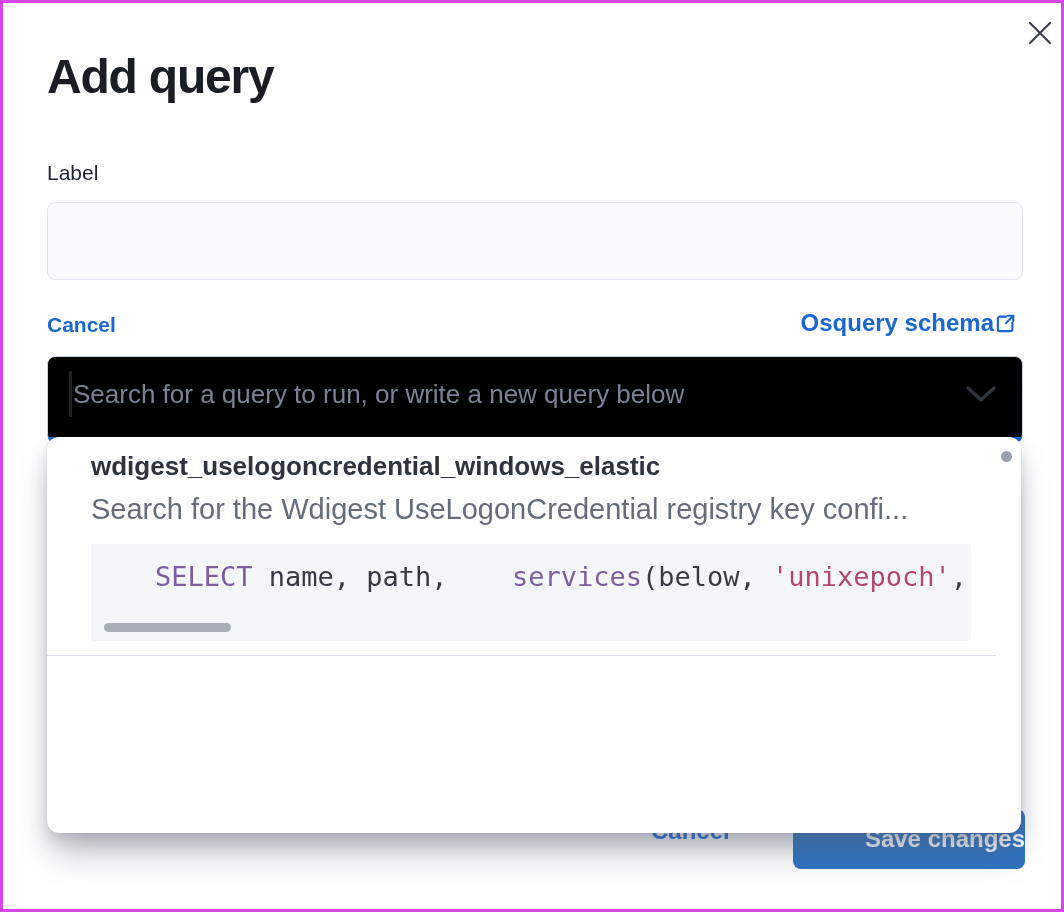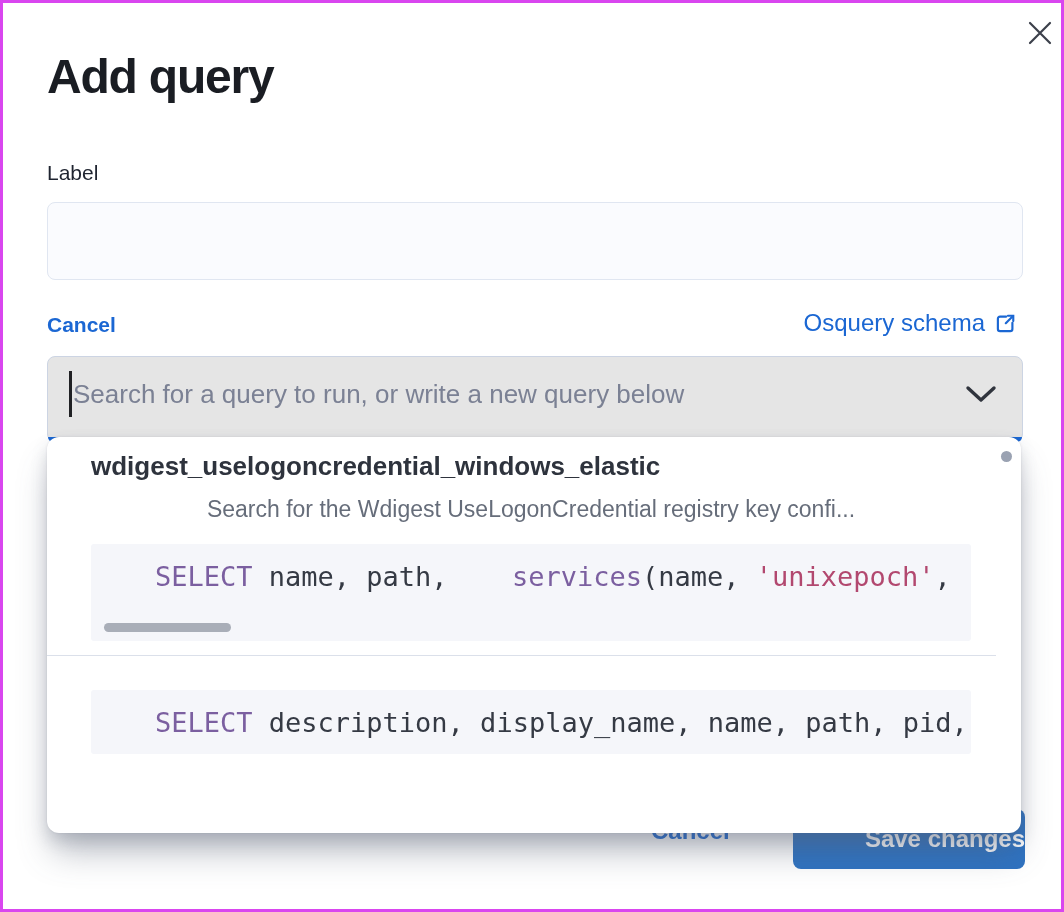--- a/index.html
+++ b/index.html
@@ -44,28 +44,28 @@
     font-size:26px;padding:0 20px;color:#343741;outline:none;
     font-family:"Liberation Sans","DejaVu Sans",sans-serif;
   }
   
   .query-label{
     position:absolute;left:44px;top:310px;
     font-size:21px;font-weight:700;color:var(--accent_blue);
   }
   .schema-link{
     position:absolute;right:44px;top:306px;
-    display:flex;align-items:center;gap:9px;
-    font-size:24px;font-weight:400;color:var(--accent_blue);
+    display:flex;align-items:center;
+    font-size:24px;font-weight:700;color:var(--accent_blue);
     text-decoration:none;cursor:pointer;
   }
   
   .combobox{
     position:absolute;left:44px;top:353px;width:976px;height:86px;
-    background:#e5e5e5;border:1px solid #ccd4e3;border-radius:8px;
+    background:#000000;border:1px solid #ccd4e3;border-radius:8px;
     z-index:20;cursor:text;
   }
   .combobox::after{
     content:"";position:absolute;left:0;right:0;bottom:-1px;height:5px;
     background:var(--accent_blue);border-radius:0 0 7px 7px;
   }
   .caret{
     position:absolute;left:21px;top:14px;width:3px;height:46px;background:#202124;
   }
   .combo-placeholder{
@@ -86,21 +86,21 @@
   .scroll-dot{
     position:absolute;right:9px;top:14px;width:11px;height:11px;border-radius:50%;
     background:#9aa2b2;
   }
   .dd-content{padding:14px 50px 0 44px;}
   .dd-option{cursor:pointer;}
   .dd-title{
     font-size:26px;font-weight:700;color:var(--item_title_text);line-height:30px;
   }
   .dd-desc{
-    margin-top:14px;font-size:23px;color:var(--desc_text);line-height:29px;white-space:nowrap;text-align:center;
+    margin-top:14px;font-size:29px;color:var(--desc_text);line-height:29px;white-space:nowrap;
   }
   .dd-code{
     position:relative;margin-top:20px;height:97px;background:var(--code_bg);
     border-radius:3px;padding:17px 0 0 16px;overflow:hidden;white-space:nowrap;
     font-family:"DejaVu Sans Mono","Liberation Mono",monospace;
     font-size:27px;color:var(--code_text);
   }
   .dd-code.clipped{height:64px;}
   .tok-keyword{color:var(--keyword_purple);margin-left:48px;}
   .tok-string{color:var(--string_rose);margin-top:34px;}
@@ -167,27 +167,25 @@
   </button>
 
   <div class="dropdown" role="listbox">
     <div class="scroll-dot"></div>
     <div class="dd-content">
 
       <div class="dd-option" role="option">
         <div class="dd-title">wdigest_uselogoncredential_windows_elastic</div>
         <div class="dd-desc">Search for the Wdigest UseLogonCredential registry key confi...</div>
         <div class="dd-code">
-        <span class="tok-keyword">SELECT</span><span class="tok-plain"> name, path, </span><span class="tok-keyword">services</span><span class="tok-plain">(name, </span><span class="tok-string">'unixepoch'</span><span class="tok-plain">, </span><span class="tok-string">'U</span><div class="hscroll-thumb"></div></div>
+        <span class="tok-keyword">SELECT</span><span class="tok-plain"> name, path, </span><span class="tok-keyword">services</span><span class="tok-plain">(below, </span><span class="tok-string">'unixepoch'</span><span class="tok-plain">, </span><span class="tok-string">'U</span><div class="hscroll-thumb"></div></div>
         <div class="hscroll-thumb-wrap"></div>
       </div>
 
       <div class="dd-divider"></div>
 
       <div class="dd-option second" role="option">
-        <div class="dd-code clipped">
-        <span class="tok-keyword">SELECT</span><span class="tok-plain"> description, display_name, name, path, pid,</span></div>
       </div>
 
     </div>
   </div>
 
 </div>
 
 </body></html>

